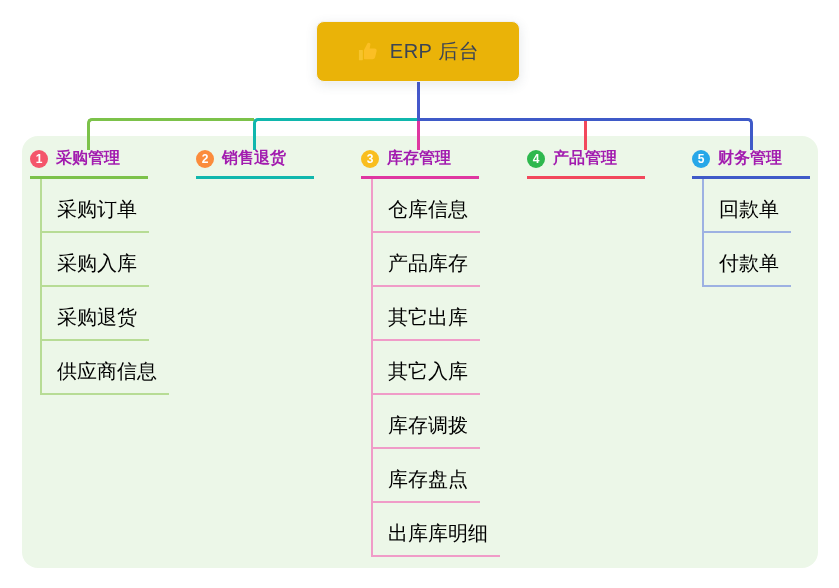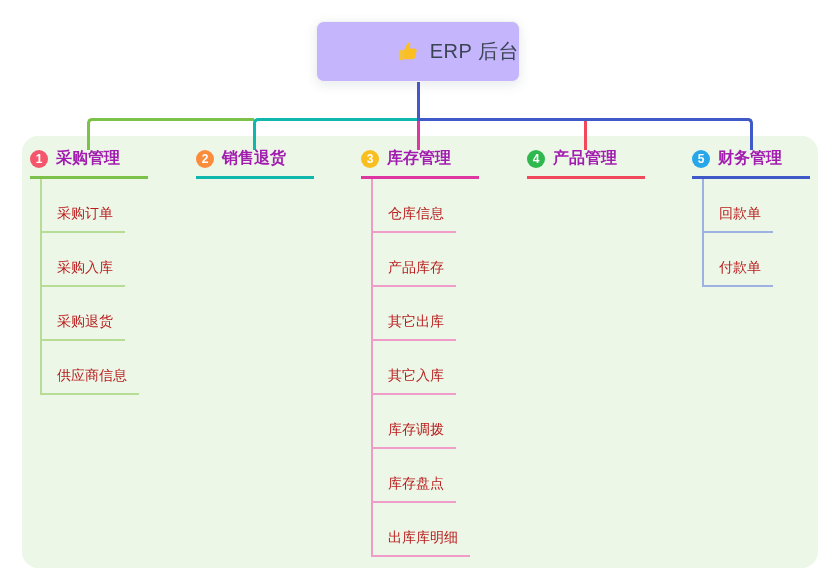--- a/index.html
+++ b/index.html
@@ -12,27 +12,27 @@
     height: 588px;
     background: #ffffff;
     overflow: hidden;
   }
 
   
   .root-card {
     position: absolute;
     left: 316px; top: 21px;
     width: 204px; height: 61px;
-    background: #c4b5fd;
+    background: #eab308;
     border: 1px solid #f2f2f2;
     border-radius: 8px;
     box-shadow: 0 3px 12px rgba(60,70,90,0.12);
     display: flex;
     align-items: center;
-    justify-content: flex-end;
+    justify-content: center;
     gap: 10px;
     z-index: 5;
     cursor: pointer;
   }
   .root-title {
     font-size: 20px;
     font-weight: 500;
     color: #3b4455;
     letter-spacing: 0.5px;
     white-space: nowrap;
@@ -99,22 +99,22 @@
     border-left: 2px solid var(--light);
   }
   .child-row {
     height: 54px;
     display: flex;
     align-items: flex-end;
   }
   .child-node {
     display: inline-block;
     white-space: nowrap;
-    font-size: 14px;
-    color: #b91c1c;
+    font-size: 20px;
+    color: #000000;
     padding: 0 12px 8px 17px;
     margin-left: -2px;
     border-bottom: 2px solid var(--light);
     cursor: pointer;
   }
 </style>
 </head>
 <body>
 
 <div class="stage">

